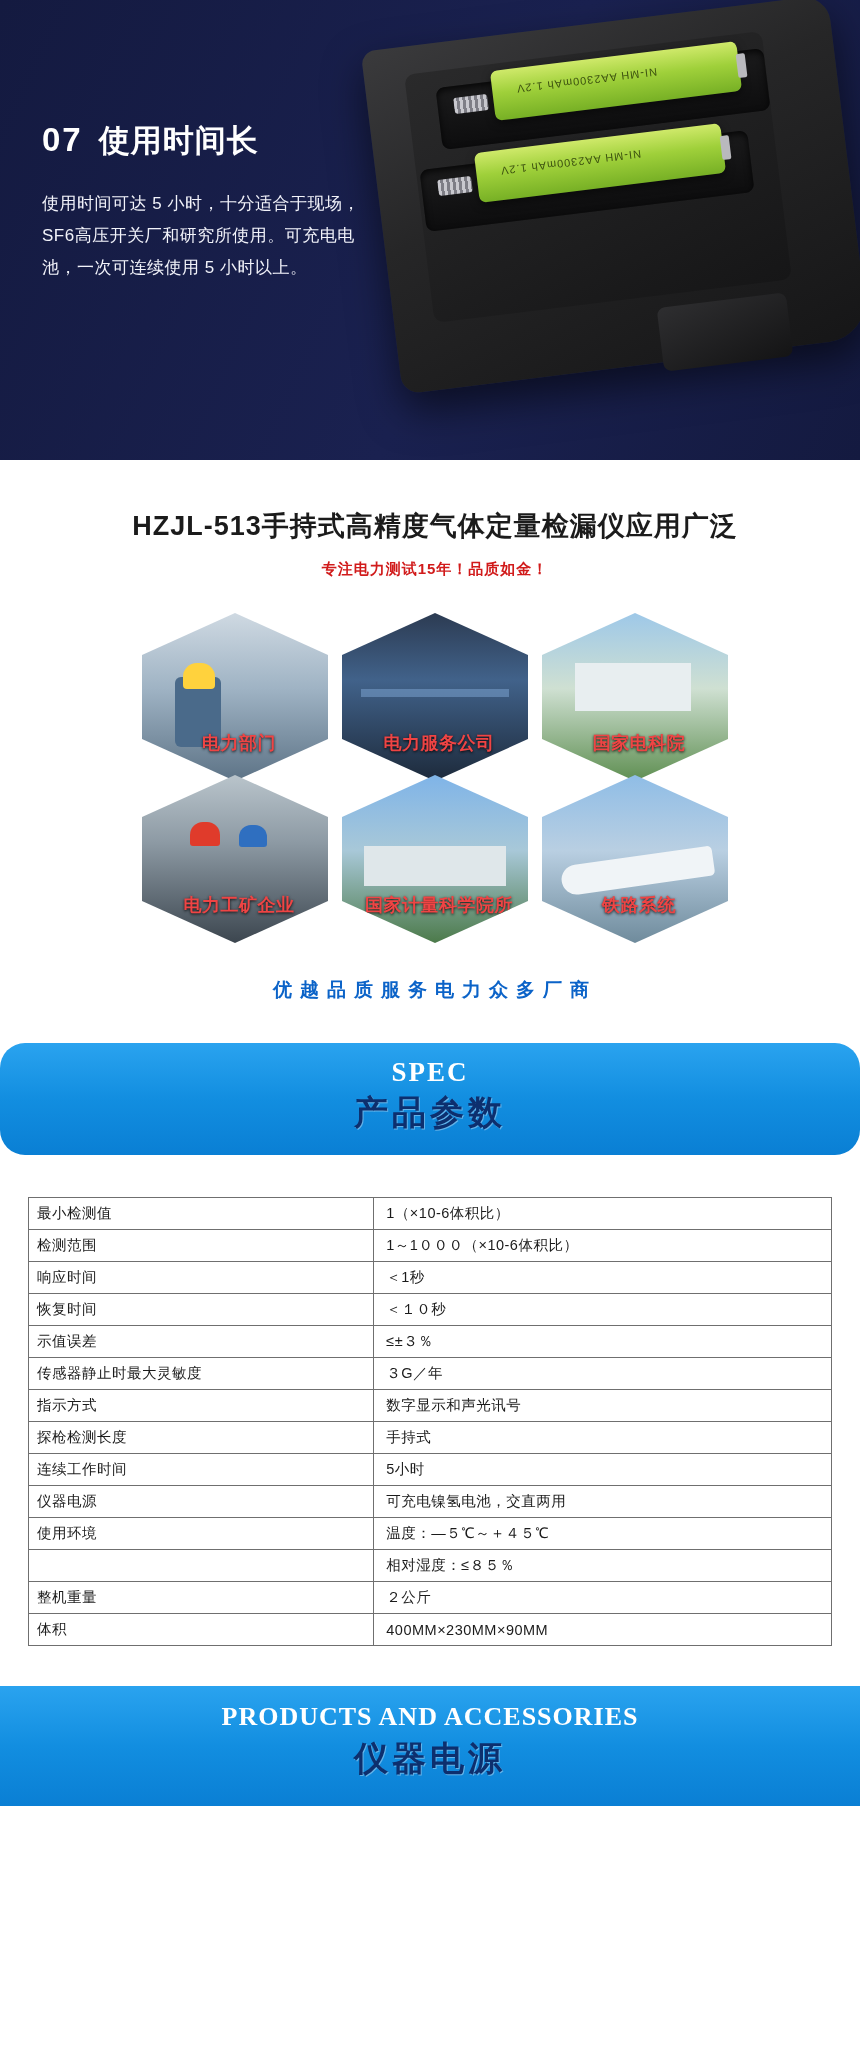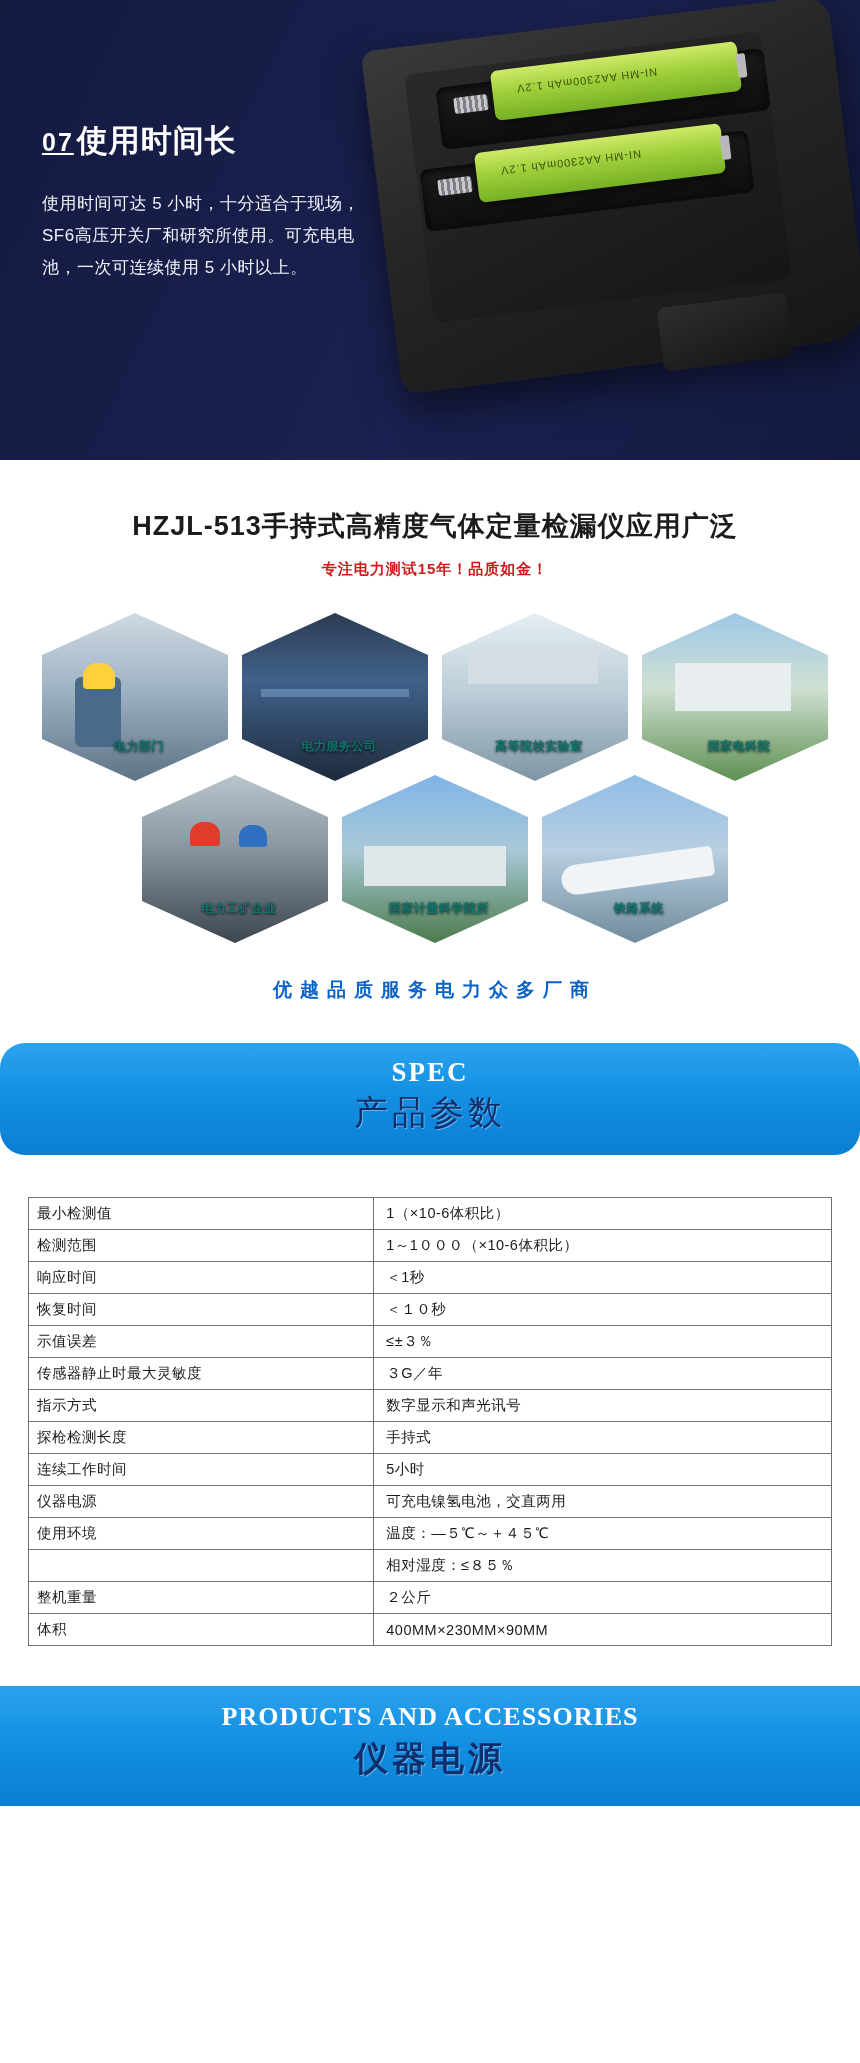--- a/index.html
+++ b/index.html
@@ -37,24 +37,23 @@
     z-index: 5;
   }
   .hero-title {
     font-size: 31px;
     font-weight: bold;
     letter-spacing: 1px;
     margin-bottom: 26px;
     white-space: nowrap;
   }
   .hero-title .num {
-    font-size: 25px;
+    font-size: 33px;
     letter-spacing: 2px;
-    margin-right: 3px;
-    text-decoration: underline;
+    margin-right: 16px;
   }
   .hero-para {
     font-size: 17px;
     line-height: 32px;
     color: #f2f3fa;
     letter-spacing: 0.5px;
   }
 
   
   .charger-photo {
@@ -180,22 +179,22 @@
     width: 186px;
     height: 168px;
     clip-path: polygon(50% 0%, 100% 25%, 100% 75%, 50% 100%, 0% 75%, 0% 25%);
     overflow: hidden;
   }
   .hex .photo { position: absolute; inset: 0; }
   .hex .cap {
     position: absolute;
     left: 8px; right: 0;
     bottom: 26px;
-    font-size: 12px;
-    color: #0f766e;
+    font-size: 18px;
+    color: #ef4444;
     font-weight: bold;
     text-shadow: 0 1px 3px rgba(0,0,0,0.9);
     letter-spacing: 0.5px;
   }
   
   .ph-a { background: linear-gradient(180deg,#cfd9e2 0%,#9fb3c4 45%,#5d7386 100%); }
   .ph-a:after { content:""; position:absolute; left:18%; top:38%; width:46px; height:70px; background:#4a6a8a; border-radius:6px; }
   .ph-a:before { content:""; position:absolute; left:22%; top:30%; width:32px; height:26px; background:#ffd23d; border-radius:14px 14px 4px 4px; z-index:2;}
   .ph-b { background: linear-gradient(180deg,#2c3b52 0%,#41628a 40%,#1d2a3b 100%); }
   .ph-b:after { content:""; position:absolute; left:10%; top:45%; width:80%; height:8px; background:#7fa8d6; opacity:.5;}
@@ -231,21 +230,21 @@
   .spec-en {
     font-size: 27px;
     color: #ffffff;
     font-weight: bold;
     letter-spacing: 2px;
     font-family: "Liberation Serif", serif;
   }
   .spec-cn {
     font-size: 34px;
     color: #0d2f6e;
-    font-weight: normal;
+    font-weight: bold;
     letter-spacing: 4px;
     margin-top: 2px;
     text-shadow: 1px 1px 0 rgba(255,255,255,0.35);
   }
 
   
   .spec-table-wrap {
     padding: 42px 28px 40px 28px;
     background: #ffffff;
   }
@@ -329,24 +328,20 @@
       <div class="hex-row row1">
         <div class="hex">
           <div class="photo ph-a"></div>
           <div class="cap">电力部门</div>
         </div>
         <div class="hex">
           <div class="photo ph-b"></div>
           <div class="cap">电力服务公司</div>
         </div>
         <div class="hex">
-          <div class="photo ph-c"></div>
-          <div class="cap">高等院校实验室</div>
-        </div>
-        <div class="hex">
           <div class="photo ph-d"></div>
           <div class="cap">国家电科院</div>
         </div>
       </div>
       <div class="hex-row row2">
         <div class="hex">
           <div class="photo ph-e"></div>
           <div class="cap">电力工矿企业</div>
         </div>
         <div class="hex">

